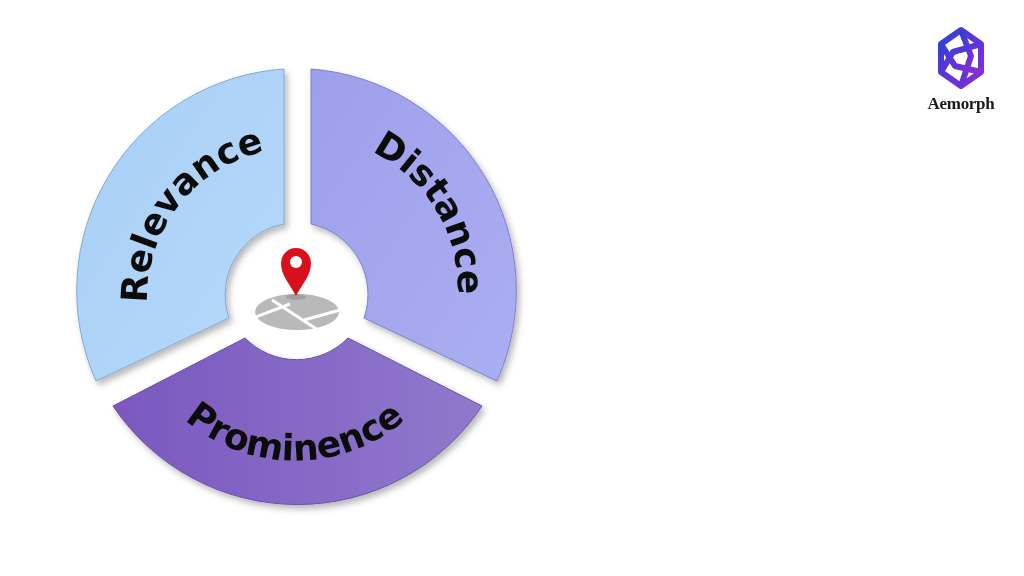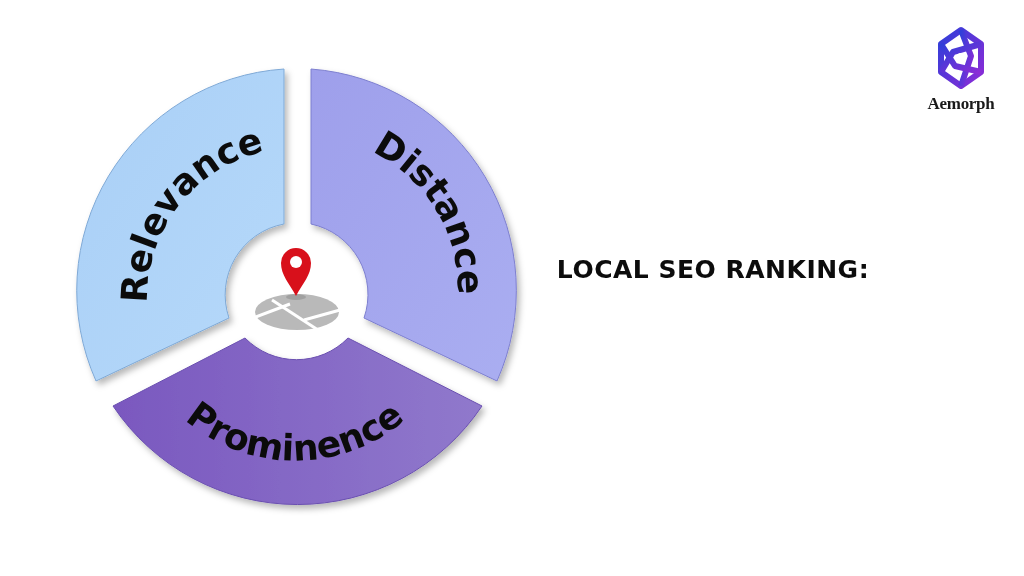--- a/index.html
+++ b/index.html
@@ -86,14 +86,13 @@
       <path d="M 28 4 L 38 30 L 28 60"></path>
       <path d="M 48 18 L 20 26 L 8 46"></path>
       <path d="M 48 46 L 22 40 L 8 18"></path>
     </g>
     <circle cx="28" cy="32" r="5" fill="#ffffff"></circle>
   </svg>
   <div class="logo-name">Aemorph</div>
 </div>
 
 <div class="title">
-  <div>LOCAL SEO RANKING:</div>
 </div>
 
 </body></html>

